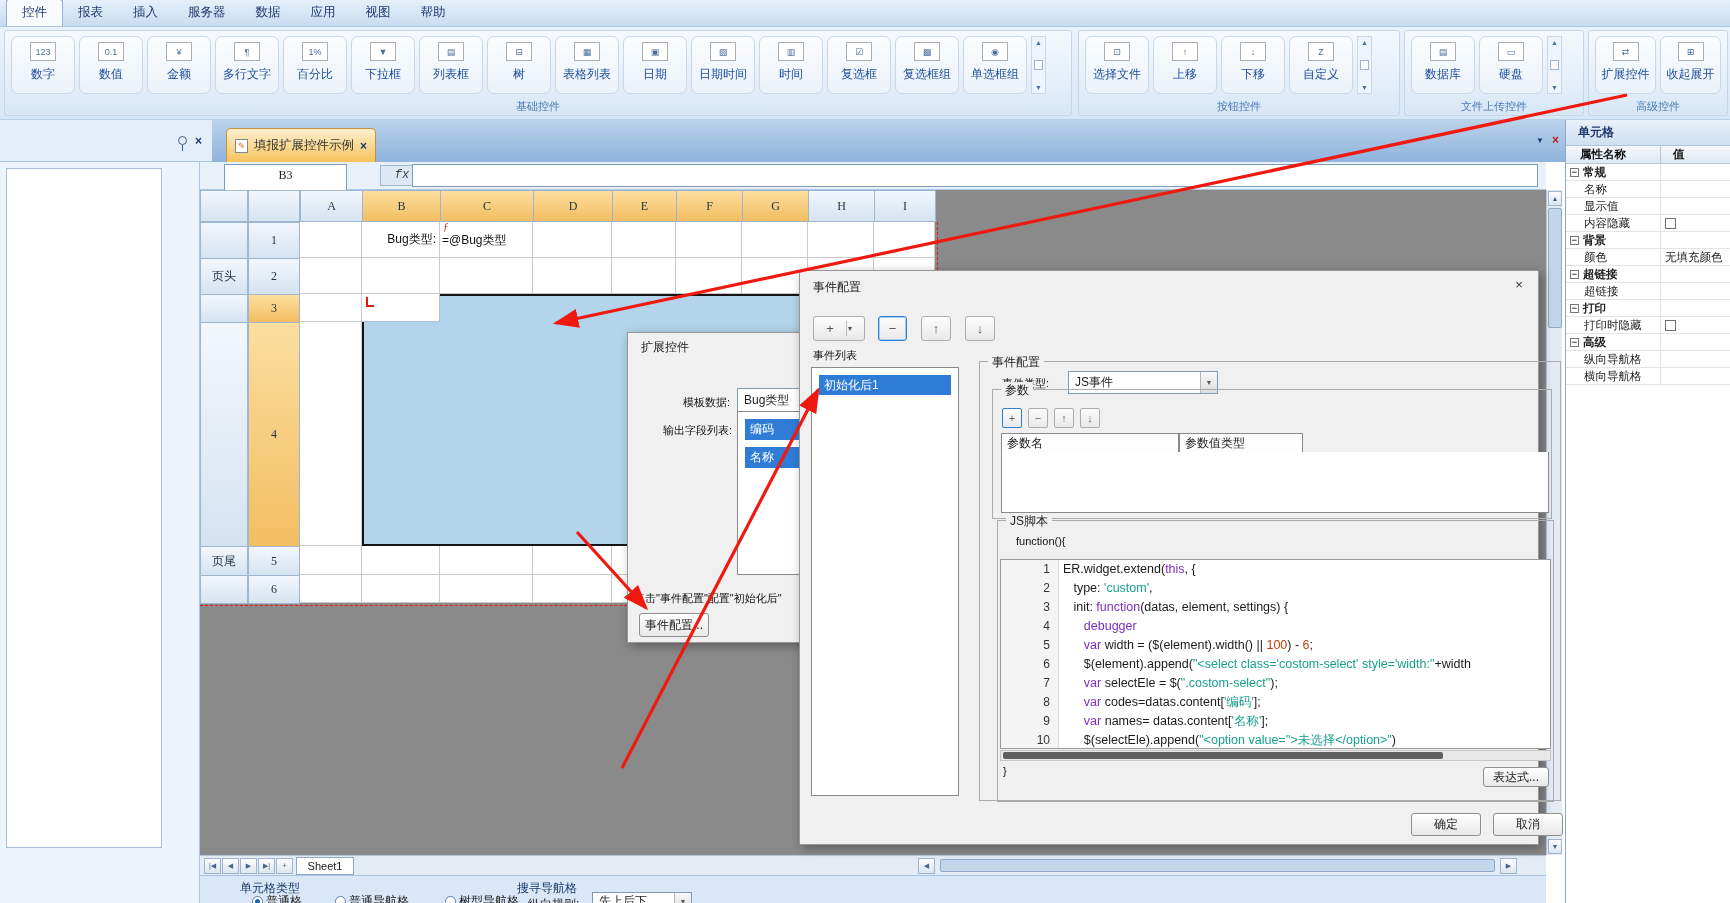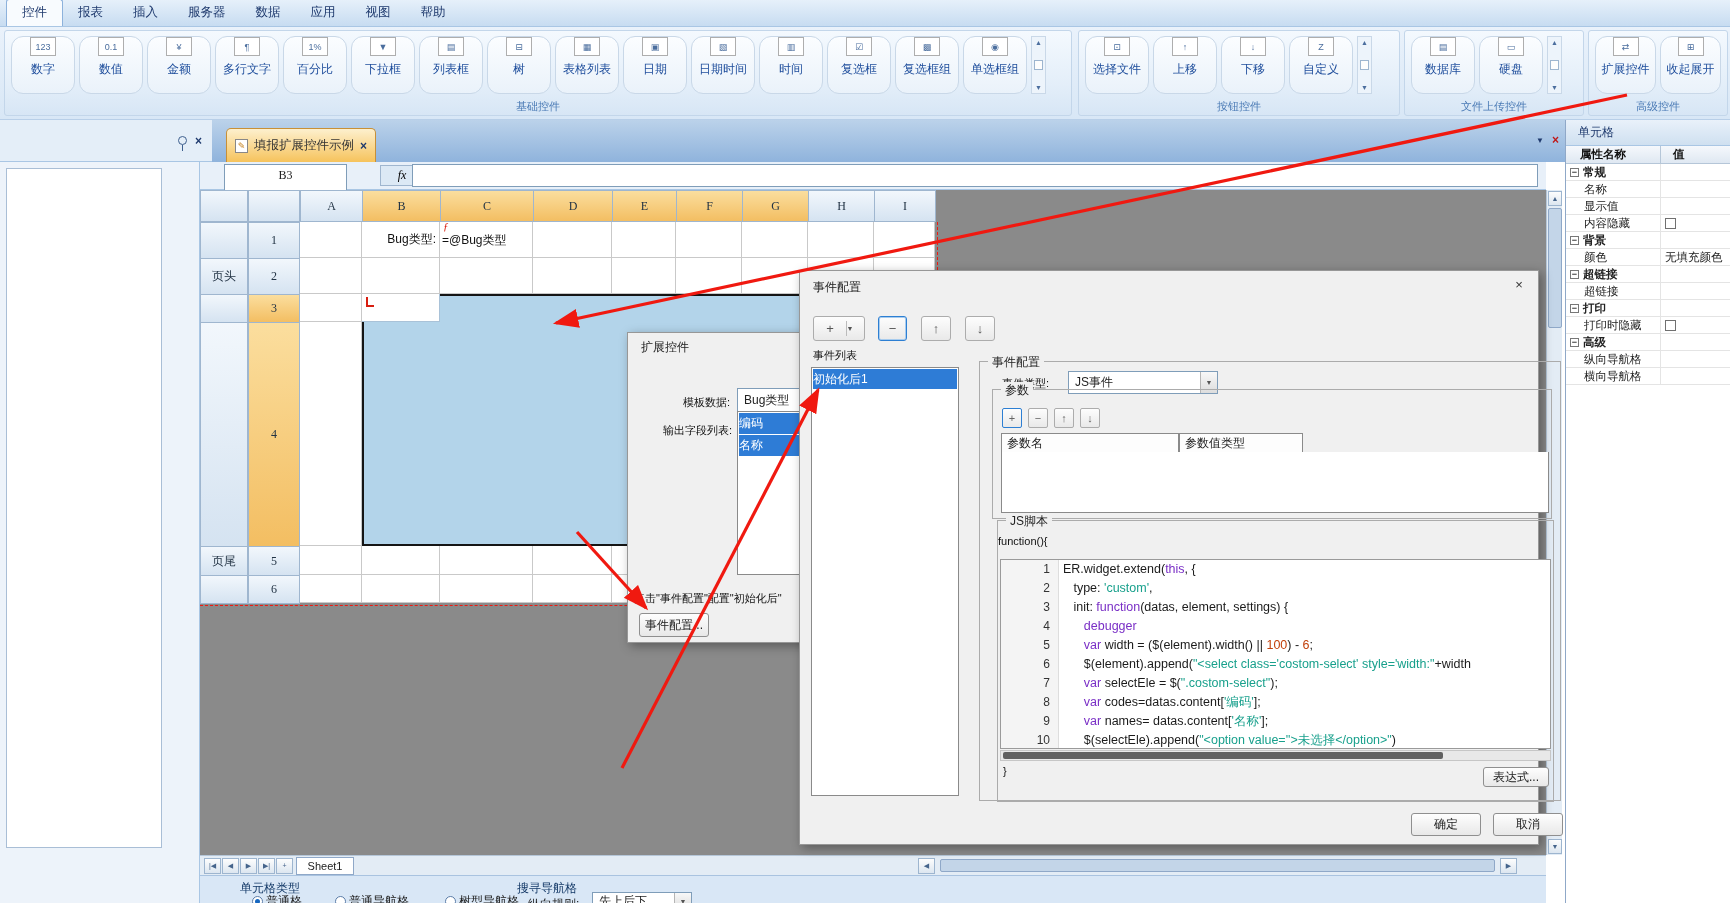--- a/index.html
+++ b/index.html
@@ -6,21 +6,21 @@
   html,body{width:1730px;height:903px;overflow:hidden;background:#fff}
   body{position:relative;font-size:12px;color:#222}
   
   #menubar{position:absolute;left:0;top:0;width:1730px;height:27px;background:linear-gradient(#E6F0FA,#C7DCF1);border-bottom:1px solid #A9C6E4;display:flex;align-items:flex-end;padding-left:6px}
   .menu-tab{padding:4px 15px 5px;font-size:12.5px;color:#1F3A6E;white-space:nowrap}
   .menu-tab.active{background:#F8FBFE;border:1px solid #8DB2DC;border-bottom:none;border-radius:3px 3px 0 0}
   
   #ribbon{position:absolute;left:0;top:27px;width:1730px;height:93px;background:linear-gradient(#EAF2FB,#D8E7F6);border-bottom:1px solid #B8CFE8}
   .rgroup{position:absolute;top:3px;bottom:3px;border:1px solid #C3D6EA;border-radius:3px;background:linear-gradient(#F4F9FE,#E3EEF9 65%,#D7E6F5)}
   .rbtns{display:flex;gap:4px;padding:5px 6px 0;align-items:flex-start}
-  .rbtn{width:64px;height:58px;border:1px solid #C9D8E8;border-radius:12px;background:linear-gradient(#FBFDFF,#EAF2FA);display:flex;flex-direction:column;align-items:center;}
+  .rbtn{width:64px;height:58px;border:1px solid #C9D8E8;border-radius:7px;background:linear-gradient(#FBFDFF,#EAF2FA);display:flex;flex-direction:column;align-items:center;padding-top:5px}
   .ric{width:26px;height:19px;border:1px solid #AEAEAE;background:#fff;font-size:9px;display:flex;align-items:center;justify-content:center;color:#4B6E9E;margin-bottom:5px;overflow:hidden}
   .rlb{font-size:12px;color:#1F4E9C;white-space:nowrap}
   .rgl{position:absolute;bottom:1px;left:0;right:0;text-align:center;font-size:11px;color:#4A7AB5;white-space:nowrap}
   .rscroll{width:15px;height:58px;border:1px solid #C9D8E8;background:#EDF4FB;display:flex;flex-direction:column;align-items:center;justify-content:space-between;font-size:7px;color:#4B6E9E;padding:2px 0}
   .rsthumb{width:9px;height:10px;background:#FDFDFD;border:1px solid #9DB5CF}
   
   #tabstrip{position:absolute;left:0;top:120px;width:1565px;height:42px;background:linear-gradient(#BBD2EA,#8FB3DC)}
   #leftpanehead{position:absolute;left:0;top:0;width:212px;height:42px;background:#E4EEF8;border-bottom:1px solid #A9C6E4;display:flex;align-items:center;justify-content:flex-end;gap:8px;padding-right:10px}
   .pinicon{width:9px;height:9px;border:1px solid #3E5F8E;border-radius:50%;position:relative}
   .pinicon:after{content:"";position:absolute;left:3px;top:8px;width:1px;height:6px;background:#3E5F8E}
@@ -28,21 +28,21 @@
   #doctab{position:absolute;left:226px;top:8px;width:150px;height:34px;background:linear-gradient(#FDF0CE,#F6C35C);border:1px solid #C79038;border-bottom:none;border-radius:5px 5px 0 0;display:flex;align-items:center;padding:0 8px;gap:6px}
   #doctab .dticon{width:14px;height:14px;background:#fff;border:1px solid #888;font-size:9px;color:#C27B12;display:flex;align-items:center;justify-content:center}
   #doctab .dtlabel{font-size:12.5px;color:#333;white-space:nowrap}
   #tsr{position:absolute;right:6px;top:14px;display:flex;gap:8px;align-items:center}
   
   #leftpanel{position:absolute;left:0;top:162px;width:200px;height:741px;background:#EDF3FA;border-right:1px solid #A9C6E4}
   #leftinner{position:absolute;left:6px;top:6px;width:156px;height:680px;background:#fff;border:1px solid #A9BED6}
   
   #formulabar{position:absolute;left:200px;top:162px;width:1346px;height:28px;background:#E8F0F9;border-bottom:1px solid #A9C6E4}
   #namebox{position:absolute;left:24px;top:2px;width:123px;height:33px;background:#fff;border:1px solid #7F9DB9;text-align:center;line-height:21px;font-size:12px;font-family:"Liberation Serif",serif}
-  #fxbtn{position:absolute;left:180px;top:3px;width:44px;height:21px;background:#DCE9F5;border:1px solid #9FB6CF;color:#000000;font-style:italic;font-family:Liberation Serif, serif;text-align:center;line-height:19px}
+  #fxbtn{position:absolute;left:180px;top:3px;width:44px;height:21px;background:#DCE9F5;border:1px solid #9FB6CF;color:#404040;font-style:italic;font-family:Liberation Mono, monospace;text-align:center;line-height:19px}
   #fxinput{position:absolute;left:212px;top:2px;width:1126px;height:23px;background:#fff;border:1px solid #7F9DB9}
   
   #sheet{position:absolute;left:200px;top:190px;width:1346px;height:665px;background:#8A8A8A;overflow:hidden}
   .hcell{position:absolute;border:1px solid #9FB6CF;background:linear-gradient(#F2F7FC,#D5E3F1);font-size:12px;color:#234;display:flex;align-items:center;justify-content:center;font-family:"Liberation Serif",serif}
   .hcell.or{background:linear-gradient(#FBDE9E,#F3BE62)}
   .cell{position:absolute;background:#fff;border-right:1px solid #C9C9C9;border-bottom:1px solid #C9C9C9}
   #widgetcell{position:absolute;left:162px;top:104px;width:575px;height:252px;background:#B3D4EA;border:2px solid #151515}
   #b3cell{position:absolute;left:162px;top:104px;width:78px;height:28px;background:#fff;border-right:1px solid #A9C2D8;border-bottom:1px solid #A9C2D8}
   #b3mark{position:absolute;left:4px;top:3px;width:8px;height:10px;border-left:2px solid #D81E10;border-bottom:2px solid #D81E10}
   .vdash{position:absolute;left:737px;top:32px;height:383px;width:0;border-left:1px dashed #F01910}
@@ -57,38 +57,38 @@
   .navbtn{position:absolute;top:2px;width:17px;height:16px;background:linear-gradient(#FDFDFD,#DCE6F0);border:1px solid #9DB5CF;font-size:7px;color:#46658C;text-align:center;line-height:14px}
   #sheettab{position:absolute;left:96px;top:1px;width:58px;height:18px;background:#fff;border:1px solid #8FA8C8;font-size:11px;text-align:center;line-height:16px}
   #hthumb{position:absolute;left:740px;top:3px;width:555px;height:13px;background:#C3D5E8;border:1px solid #8FA8C8;border-radius:2px}
   #bottombar{position:absolute;left:200px;top:875px;width:1346px;height:28px;background:#D9E7F6;border-top:1px solid #A9C3E0;overflow:hidden}
   .bblabel{position:absolute;font-size:12px;color:#153A68;white-space:nowrap}
   .rad{position:absolute;display:flex;align-items:center;font-size:12px;color:#222;white-space:nowrap}
   .rc{width:11px;height:11px;border:1px solid #5A7CA8;border-radius:50%;background:#fff;margin-right:3px;position:relative}
   .rc.sel:after{content:"";position:absolute;left:2px;top:2px;width:5px;height:5px;border-radius:50%;background:#1667C0}
   
   #rightpanel{position:absolute;left:1565px;top:120px;width:165px;height:783px;background:#fff;border-left:1px solid #8FA8C8}
-  #rptitle{height:26px;background:linear-gradient(#E9F1FA,#CFE0F0);border-bottom:1px solid #A9C6E4;font-size:12px;font-weight:normal;color:#1F3A6E;display:flex;align-items:center;padding-left:12px}
+  #rptitle{height:26px;background:linear-gradient(#E9F1FA,#CFE0F0);border-bottom:1px solid #A9C6E4;font-size:12px;font-weight:bold;color:#1F3A6E;display:flex;align-items:center;padding-left:12px}
   #rphead{height:18px;display:flex;background:linear-gradient(#F5F8FC,#DFE8F2);border-bottom:1px solid #B5C6D8;font-size:11.5px;font-weight:bold;color:#111}
   #rphead .h1{width:95px;border-right:1px solid #B5C6D8;padding-left:14px;line-height:17px}
   #rphead .h2{flex:1;padding-left:12px;line-height:17px}
   .rp-row{height:17px;display:flex;border-bottom:1px solid #E4E4E4;font-size:11.5px;align-items:center}
   .rp-name{width:95px;height:100%;border-right:1px solid #E4E4E4;display:flex;align-items:center;padding-left:18px;white-space:nowrap;overflow:hidden}
   .rp-row.grp .rp-name{padding-left:4px;font-weight:bold}
   .rp-val{flex:1;display:flex;align-items:center;padding-left:4px;white-space:nowrap;overflow:hidden}
   .gbx{width:9px;height:9px;border:1px solid #777;background:#fff;font-size:9px;line-height:7px;text-align:center;margin-right:4px;color:#333;flex:none}
   .cbx{width:11px;height:11px;border:1px solid #707070;background:#fff}
   
   .dlg{position:absolute;background:#F0F0F0;border:1px solid #979797;box-shadow:3px 3px 10px rgba(0,0,0,.35)}
   .dlgtitle{font-size:12px;color:#222;white-space:nowrap}
   .lbl{position:absolute;font-size:11px;color:#111;white-space:nowrap}
   .ddl{position:absolute;background:#fff;border:1px solid #7F9DB9;font-size:12px;display:flex;align-items:center;padding-left:6px;overflow:hidden}
   .dar{position:absolute;right:0;top:0;bottom:0;width:17px;background:linear-gradient(#F8F8F8,#DDD);border-left:1px solid #B5B5B5;display:flex;align-items:center;justify-content:center;font-size:7px;color:#555}
   .lbox{position:absolute;background:#fff;border:1px solid #8A8A8A;overflow:hidden}
-  .litem{height:20px;margin:1px;background:#2E7CD6;color:#fff;font-size:12px;display:flex;align-items:center;white-space:nowrap}
+  .litem{height:20px;margin:7px;background:#2E7CD6;color:#fff;font-size:12px;display:flex;align-items:center;padding-left:5px;white-space:nowrap}
   .btn{position:absolute;border:1px solid #8F8F8F;border-radius:3px;background:linear-gradient(#FEFEFE,#E8E8E8);font-size:12px;display:flex;align-items:center;justify-content:center;color:#222;white-space:nowrap}
   .tbtn{position:absolute;height:25px;border:1px solid #ACACAC;border-radius:3px;background:linear-gradient(#FDFDFD,#E9E9E9);display:flex;align-items:center;justify-content:center;font-size:13px;color:#555}
   .tbtn.foc{border-color:#2D7FD3;box-shadow:0 0 0 1px #A8CCEE inset}
   .gbox{position:absolute;border:1px solid #ABABAB}
   .glab{position:absolute;top:-8px;left:8px;background:#F0F0F0;padding:0 4px;font-size:12px;white-space:nowrap}
   .mbtn{position:absolute;top:18px;width:20px;height:20px;border:1px solid #ACACAC;border-radius:2px;background:linear-gradient(#FDFDFD,#E9E9E9);font-size:11px;color:#666;display:flex;align-items:center;justify-content:center}
   .mbtn.foc{border-color:#2D7FD3}
   .pth{position:absolute;top:43px;height:20px;border:1px solid #8A8A8A;background:#FDFDFD;font-size:12px;display:flex;align-items:center;padding-left:5px}
   #ptbody{position:absolute;left:8px;top:62px;width:548px;height:61px;background:#fff;border:1px solid #8A8A8A;border-top:none}
   #codebox{position:absolute;left:2px;top:38px;width:551px;height:190px;background:#fff;border:1px solid #9A9A9A;overflow:hidden}
@@ -567,21 +567,21 @@
       <div id="ptheads">
           <div class="pth" style="left: 8px; width: 178px;">参数名</div>
           <div class="pth" style="left: 186px; width: 124px;">参数值类型</div>
           <div class="pth" style="left: 310px; width: 246px; margin-top: 42px;">参数值</div>
         </div>
       <div id="ptbody"></div>
     </div>
 
     <div class="gbox" style="left:17px;top:158px;width:557px;height:282px">
       <div class="glab">JS脚本</div>
-      <div class="lbl" style="left:0;top:14px">function(){</div>
+      <div class="lbl" style="left:18px;top:14px">function(){</div>
       <div id="codebox">
           <div class="cl">
             <div class="cno">1</div>
             <div class="ctx"><span class="c-p">ER.widget.extend(</span><span class="c-k">this</span><span class="c-p">, {</span></div>
           </div>
           <div class="cl">
             <div class="cno">2</div>
             <div class="ctx"><span class="c-p">   type: </span><span class="c-s">'custom'</span><span class="c-p">,</span></div>
           </div>
           <div class="cl">

